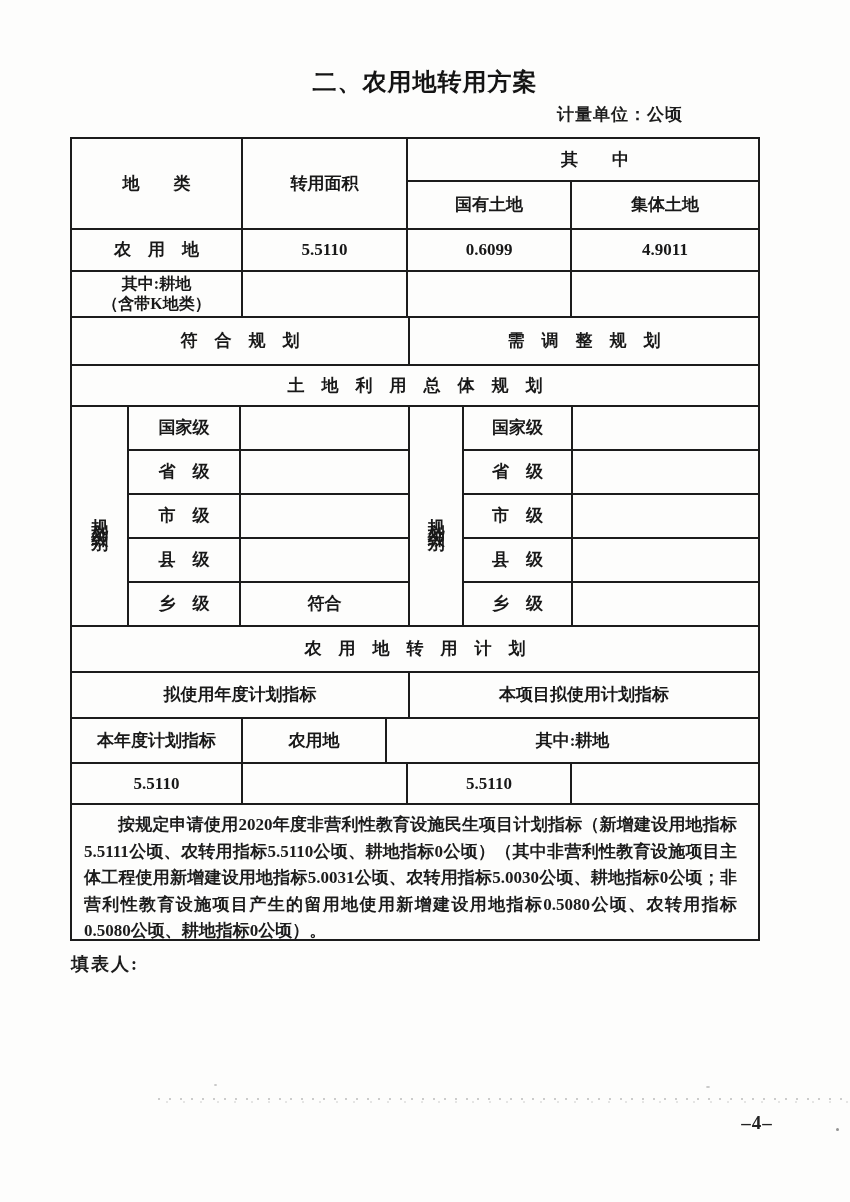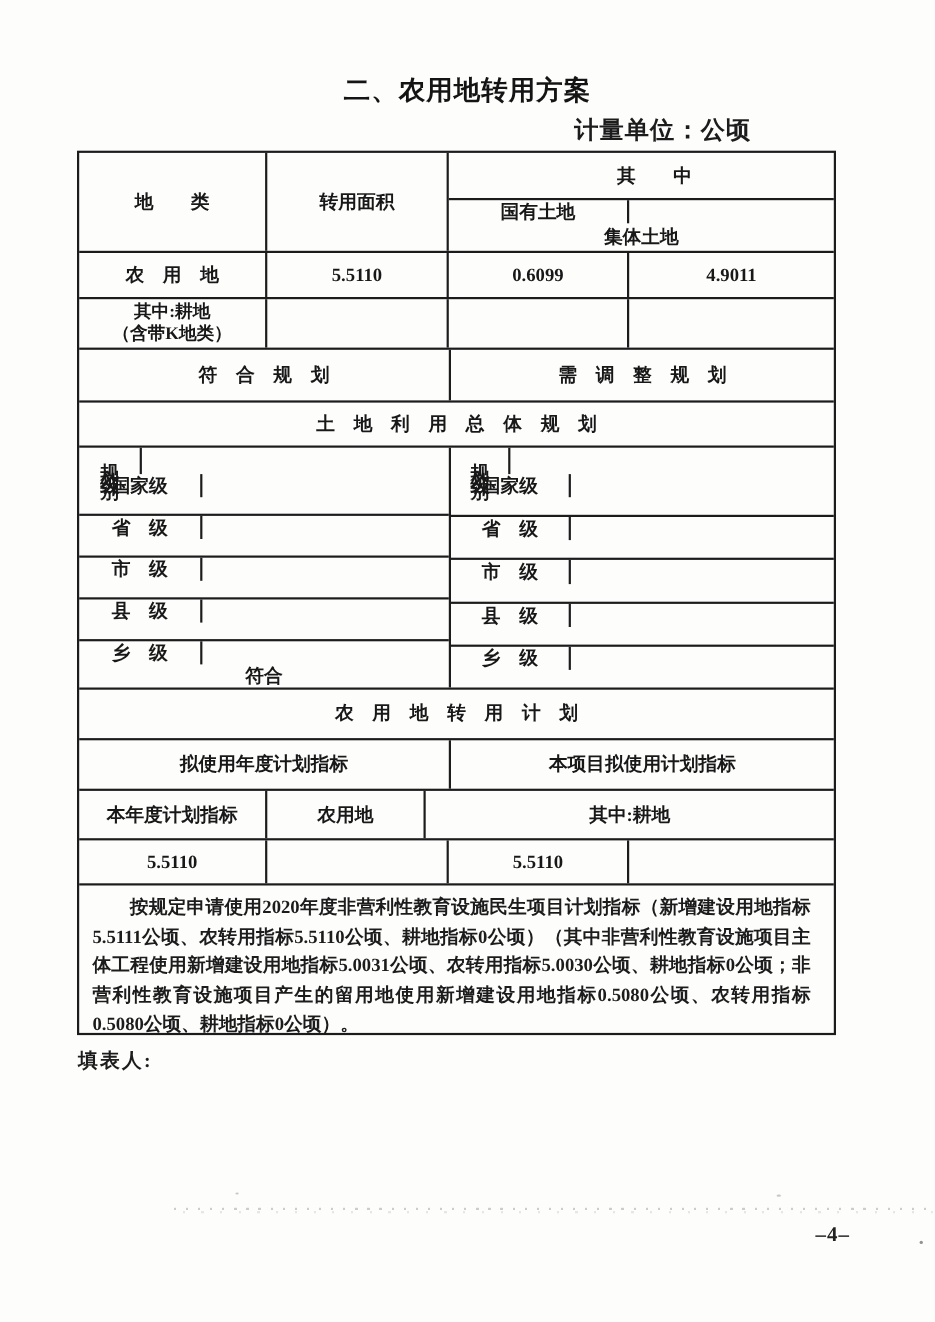--- a/index.html
+++ b/index.html
@@ -19,31 +19,31 @@
   }
   .doc-title{
     position:absolute;top:66px;left:0;width:100%;
     text-align:center;
     font-family:"Liberation Sans","DejaVu Sans",sans-serif;
     font-size:24px;font-weight:bold;letter-spacing:1px;
     color:#141414;
   }
   .unit-note{
     position:absolute;top:103px;right:167px;
-    font-size:22px;font-weight:bold;letter-spacing:1px;
+    font-size:17px;font-weight:bold;letter-spacing:1px;
   }
   
   .form-table{
     position:absolute;left:70px;top:137px;width:690px;
     border:2px solid var(--ink);
     background:var(--paper);
   }
   .trow{display:flex;border-bottom:2px solid var(--ink);}
   .form-table .trow:last-child{border-bottom:none;}
-  .hrow{display:flex;flex-direction:column;}
+  .hrow{display:flex;}
   .stack{display:flex;flex-direction:column;}
   .cell{
     display:flex;align-items:center;justify-content:center;
     text-align:center;
     font-size:17px;font-weight:bold;color:#181818;
     line-height:1.25;
   }
   .br{border-right:2px solid var(--ink);}
   .bb{border-bottom:2px solid var(--ink);padding-left:24px;}
   .small{font-size:16px;white-space:pre-line;}

